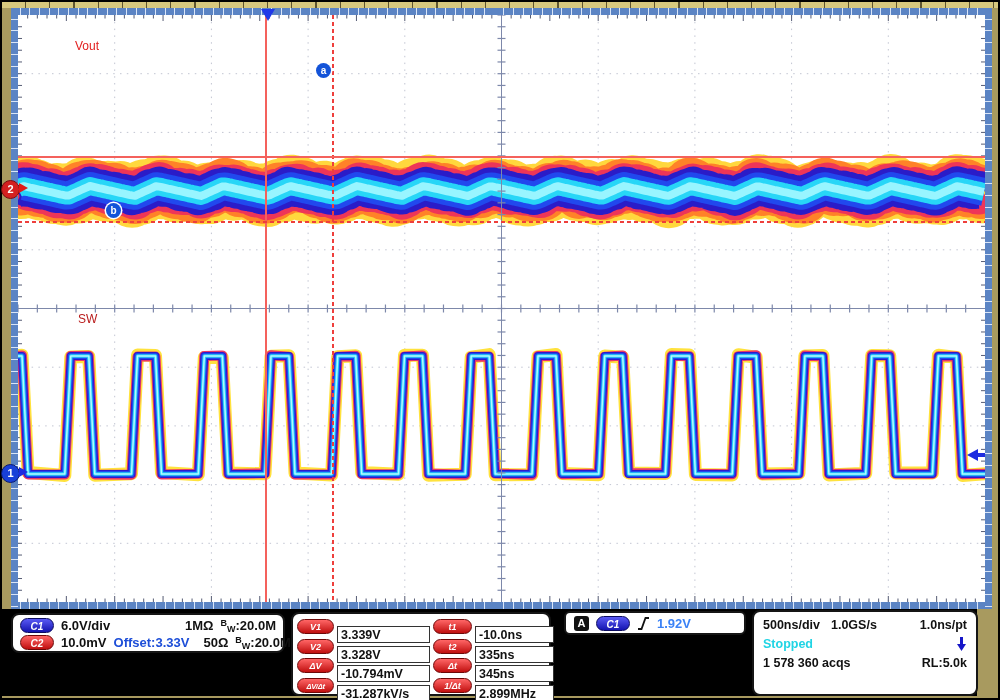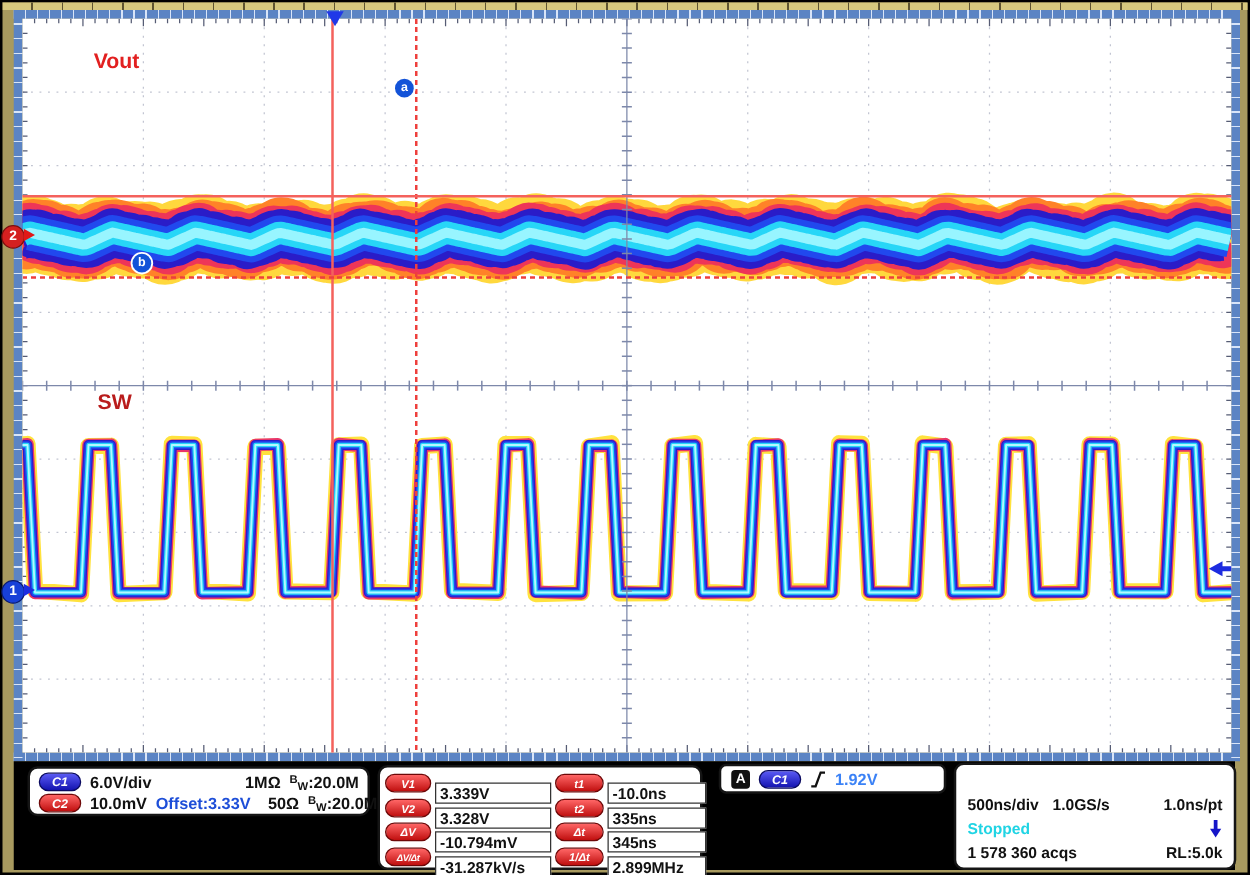--- a/index.html
+++ b/index.html
@@ -24,33 +24,33 @@
   #wave-svg{position:absolute;left:0;top:0;}
   .cursor-v-solid{position:absolute;top:0;width:2px;height:587px;background:#f4615c;}
   .cursor-v-dashed{position:absolute;top:0;width:2px;height:587px;
     background:repeating-linear-gradient(180deg,#ee3f3c 0 4px,transparent 4px 7px);}
   .cursor-h-solid{position:absolute;left:0;width:967px;height:2px;background:#f4615c;}
   .cursor-h-dashed{position:absolute;left:0;width:967px;height:2px;
     background:repeating-linear-gradient(90deg,#ee3f3c 0 4px,transparent 4px 7px);}
   .cursor-badge{position:absolute;width:15px;height:15px;border-radius:50%;background:#1353d8;
     color:#fff;font-size:10px;font-weight:bold;text-align:center;line-height:15px;
     box-shadow:0 0 0 1.5px #fff;}
-  .wave-label{position:absolute;font-size:17px;font-weight:bold;}
+  .wave-label{position:absolute;font-size:12px;font-weight:normal;}
   
   #trig-marker{position:absolute;left:261px;top:9px;width:0;height:0;
     border-left:7px solid transparent;border-right:7px solid transparent;border-top:12px solid #2038e8;}
   .ch-circle{position:absolute;left:1px;width:17px;height:17px;border-radius:50%;color:#fff;
     font-size:11px;font-weight:bold;text-align:center;line-height:17px;}
   .ch-arrow{position:absolute;left:19px;width:0;height:0;border-top:5.5px solid transparent;
     border-bottom:5.5px solid transparent;}
   #trig-level-arrow{position:absolute;left:967px;top:449px;width:0;height:0;
     border-top:6px solid transparent;border-bottom:6px solid transparent;border-right:11px solid #1d2ce0;}
   #trig-level-stem{position:absolute;left:977px;top:453px;width:8px;height:4px;background:#1d2ce0;}
   
-  #panel{position:absolute;left:11px;top:609px;width:977px;height:87px;background:#000;}
+  #panel{position:absolute;left:0;top:609px;width:977px;height:87px;background:#000;}
   .rbox{position:absolute;background:#fff;border:2px solid #151515;border-radius:8px;box-sizing:border-box;}
   #box-ch{left:11px;top:4px;width:274px;height:40px;padding:2px 0;}
   .ch-row{display:flex;align-items:center;height:17px;padding:0 7px;gap:7px;font-size:13px;font-weight:bold;color:#111;}
   .spacer{flex:1;}
   .badge{display:inline-block;min-width:34px;height:15px;border-radius:8px;color:#fff;text-align:center;
     line-height:15px;font-size:10px;font-weight:bold;font-style:italic;box-sizing:border-box;padding:0 2px;}
   .badge-blue{background:linear-gradient(#5a5af4,#1414b0);border:1px solid #0a0a60;}
   .badge-red{background:linear-gradient(#f66,#c00f0f);border:1px solid #6e0808;}
   .dim{color:#1d4ed8;}
   .bwB{font-size:9px;vertical-align:4px;}
@@ -58,21 +58,21 @@
   #box-cursors{left:291px;top:3px;width:260px;height:84px;padding:3px 4px;}
   .cur-grid{display:grid;grid-template-columns:37px 93px 39px 79px;grid-auto-rows:19.5px;column-gap:3px;row-gap:0;align-items:center;}
   .val-box{border:1.5px solid #333;height:17px;line-height:16px;font-size:12.5px;font-weight:bold;
     padding-left:3px;color:#111;box-sizing:border-box;background:#fff;white-space:nowrap;margin-top:16px;}
   .badge-sm{font-size:9px;}
   .badge-xs{font-size:7.5px;letter-spacing:-0.3px;}
   #box-trig{left:564px;top:2px;width:182px;height:24px;border-radius:6px;display:flex;align-items:center;gap:7px;padding:0 8px;}
   .a-badge{width:15px;height:15px;background:#111;color:#fff;border-radius:3px;font-size:11px;font-weight:bold;
     text-align:center;line-height:15px;}
   .trig-level{font-size:13px;font-weight:bold;color:#3b82f6;}
-  #box-horiz{left:752px;top:1px;width:226px;height:86px;padding:3px 9px;display:flex;flex-direction:column;justify-content:flex-end;}
+  #box-horiz{left:752px;top:1px;width:226px;height:86px;padding:3px 9px;display:flex;flex-direction:column;justify-content:flex-start;}
   .h-row{display:flex;align-items:center;font-size:12.5px;font-weight:bold;color:#111;height:19px;}
   .h-gap{margin-left:11px;}
   .h-right{margin-left:auto;}
   .stopped{color:#20d4e4;}
   .timeblue{color:#1877f0;}
 </style>
 </head>
 <body>
 
 <div id="screen">

